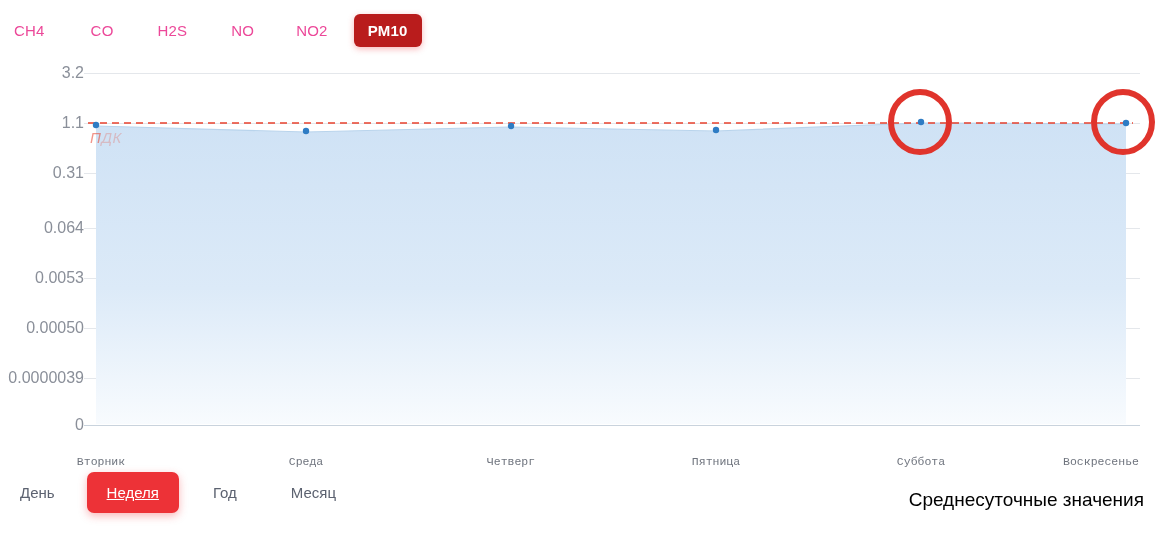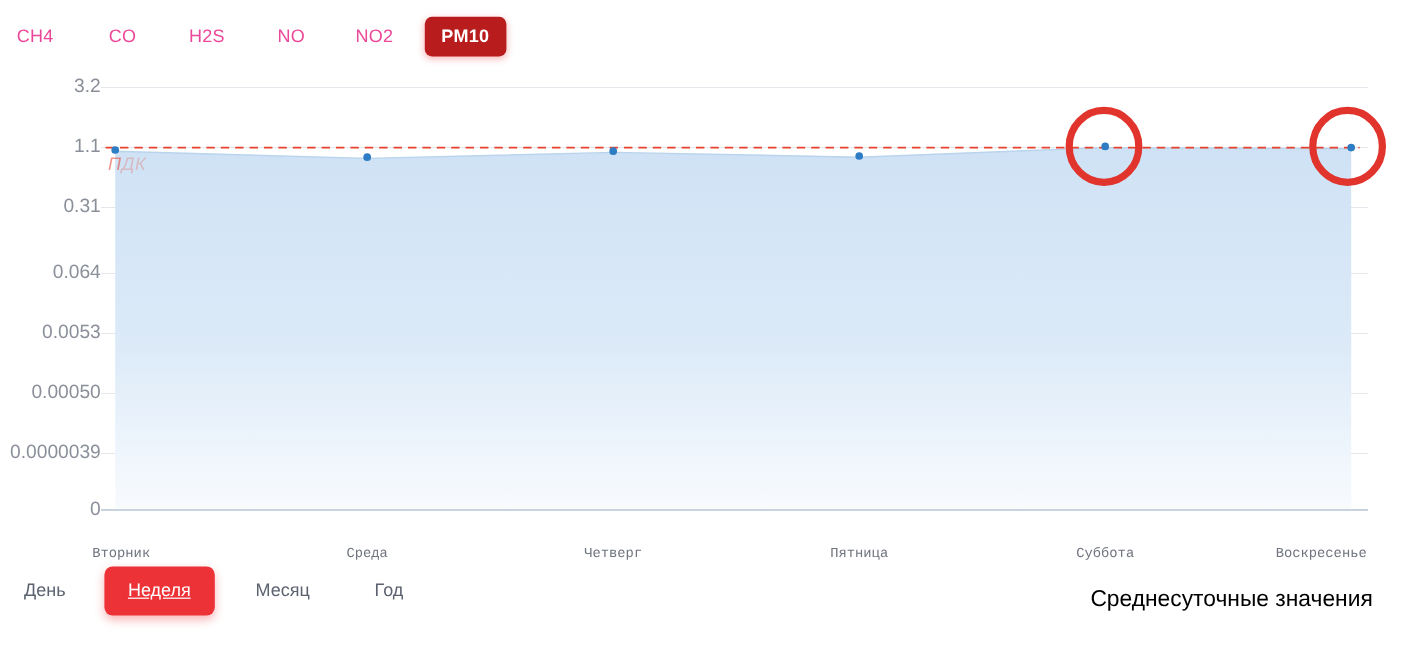--- a/index.html
+++ b/index.html
@@ -212,17 +212,17 @@
   <div class="xtick-label" style="left:306px">Среда</div>
   <div class="xtick-label" style="left:511px">Четверг</div>
   <div class="xtick-label" style="left:716px">Пятница</div>
   <div class="xtick-label" style="left:921px">Суббота</div>
   <div class="xtick-label" style="left:1101px">Воскресенье</div>
 </div>
 
 <div class="period-controls">
   <button class="period-btn">День</button>
   <button class="period-btn is-active per-gap-1">Неделя</button>
+  <button class="period-btn per-gap-3">Год</button>
   <button class="period-btn per-gap-2">Месяц</button>
-  <button class="period-btn per-gap-3">Год</button>
 </div>
 
 <div class="avg-note">Среднесуточные значения</div>
 
 </body></html>

